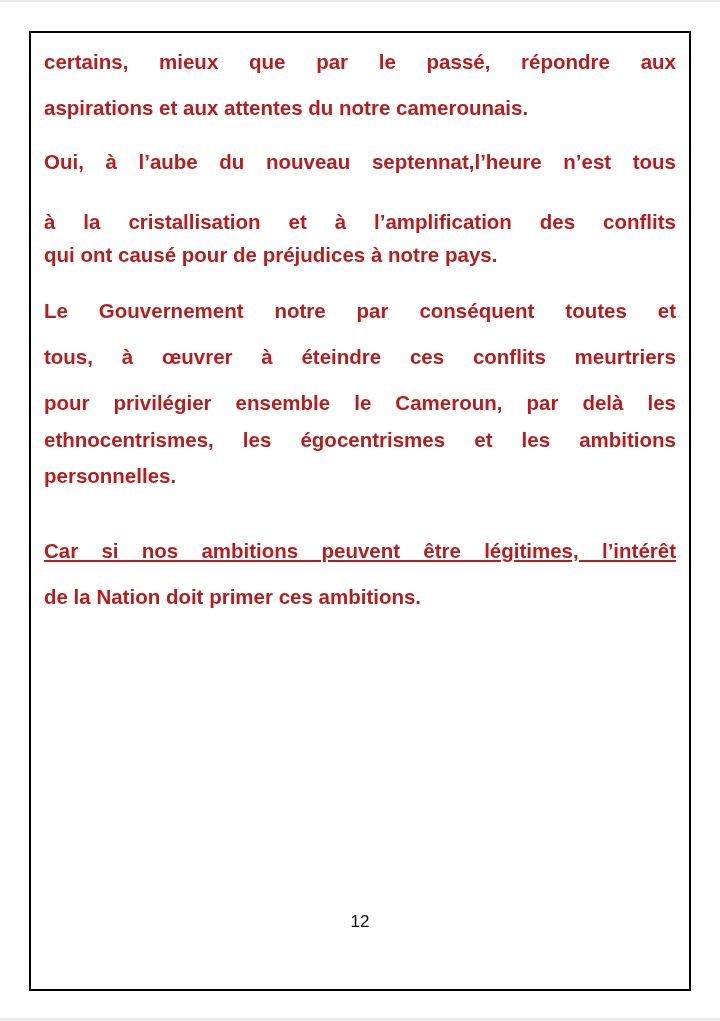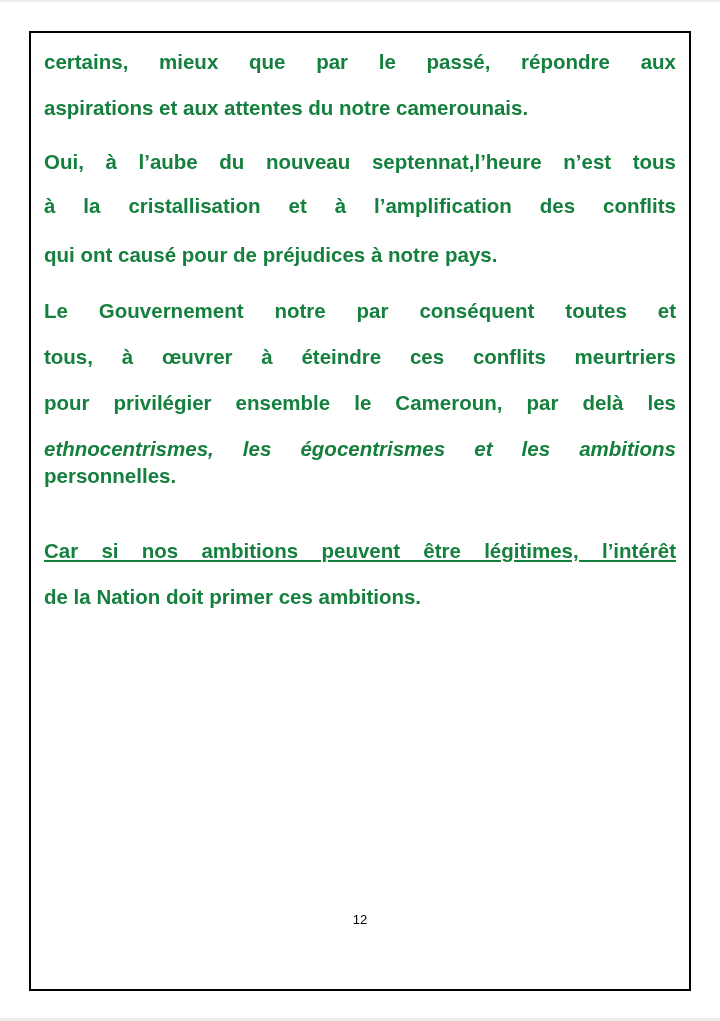--- a/index.html
+++ b/index.html
@@ -9,48 +9,48 @@
       font-family: "Liberation Sans", sans-serif;
     }
     .top-strip { position: absolute; left: 0; top: 0; width: 720px; height: 2px; background: #ececec; }
     .bottom-strip { position: absolute; left: 0; top: 1018px; width: 720px; height: 3px; background: #ececec; }
     .page-frame {
       position: absolute; left: 29px; top: 31px; width: 658px; height: 956px;
       border: 2px solid #000;
     }
     .line {
       position: absolute; left: 44px; width: 632px;
-      font-weight: bold; font-size: 20.5px; color: #15803d;
+      font-weight: bold; font-size: 20.5px; color: #b91c1c;
       white-space: nowrap; line-height: 24px;
     }
     .justify { text-align: justify; text-align-last: justify; }
     .page-number {
       position: absolute; left: 0; width: 720px; top: 912px;
-      text-align: center; font-size: 13px; color: #000;
+      text-align: center; font-size: 17px; color: #000;
     }
   </style>
 </head>
 <body>
 
 <div class="top-strip"></div>
 
 <div class="page-frame"></div>
 
 <div>
   <div class="line justify" style="top: 50px; white-space: normal; height: 24px; overflow: hidden;">certains, mieux que par le passé, répondre aux</div>
   <div class="line" style="top:96px">aspirations et aux attentes du notre camerounais.</div>
 
   <div class="line justify" style="top: 150px; white-space: normal; height: 24px; overflow: hidden;">Oui, à l’aube du nouveau septennat,l’heure n’est tous</div>
-  <div class="line justify" style="top: 194px; white-space: normal; height: 24px; overflow: hidden;">à la cristallisation et à l’amplification des conflits</div>
+  <div class="line justify" style="top: 210px; white-space: normal; height: 24px; overflow: hidden;">à la cristallisation et à l’amplification des conflits</div>
   <div class="line" style="top:243px">qui ont causé pour de préjudices à notre pays.</div>
 
   <div class="line justify" style="top: 299px; white-space: normal; height: 24px; overflow: hidden;">Le Gouvernement notre par conséquent toutes et</div>
   <div class="line justify" style="top: 345px; white-space: normal; height: 24px; overflow: hidden;">tous, à œuvrer à éteindre ces conflits meurtriers</div>
   <div class="line justify" style="top: 391px; white-space: normal; height: 24px; overflow: hidden;">pour privilégier ensemble le Cameroun, par delà les</div>
-  <div class="line justify" style="top: 437px; white-space: normal; height: 24px; overflow: hidden; font-style: italic;">ethnocentrismes, les égocentrismes et les ambitions</div>
+  <div class="line justify" style="top: 428px; white-space: normal; height: 24px; overflow: hidden;">ethnocentrismes, les égocentrismes et les ambitions</div>
   <div class="line" style="top:464px">personnelles.</div>
 
   <div class="line justify" style="top: 539px; white-space: normal; height: 24px; overflow: hidden; text-decoration: underline;">Car si nos ambitions peuvent être légitimes, l’intérêt</div>
   <div class="line" style="top:585px">de la Nation doit primer ces ambitions.</div>
 </div>
 
 <div class="page-number">12</div>
 
 <div class="bottom-strip"></div>
 

